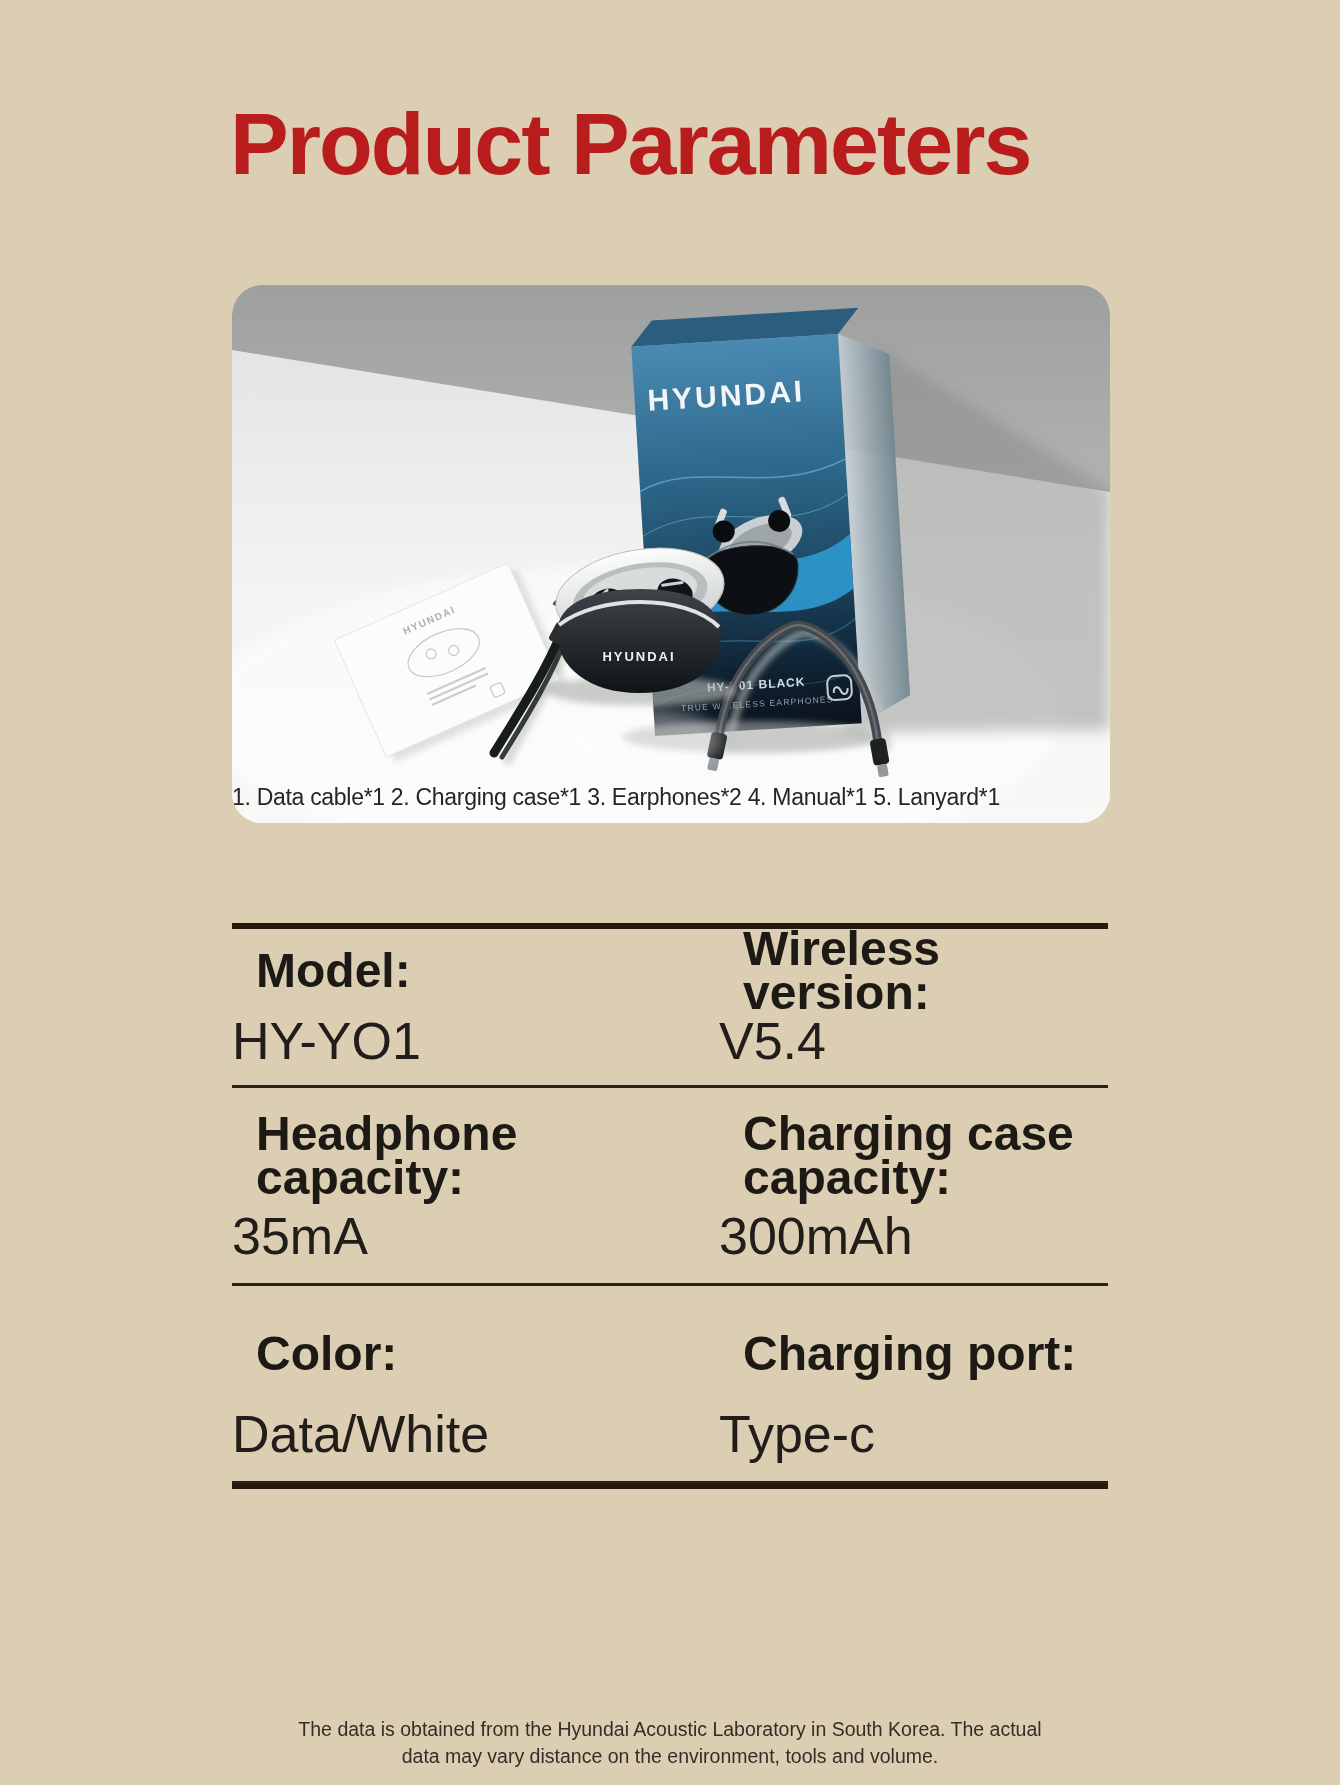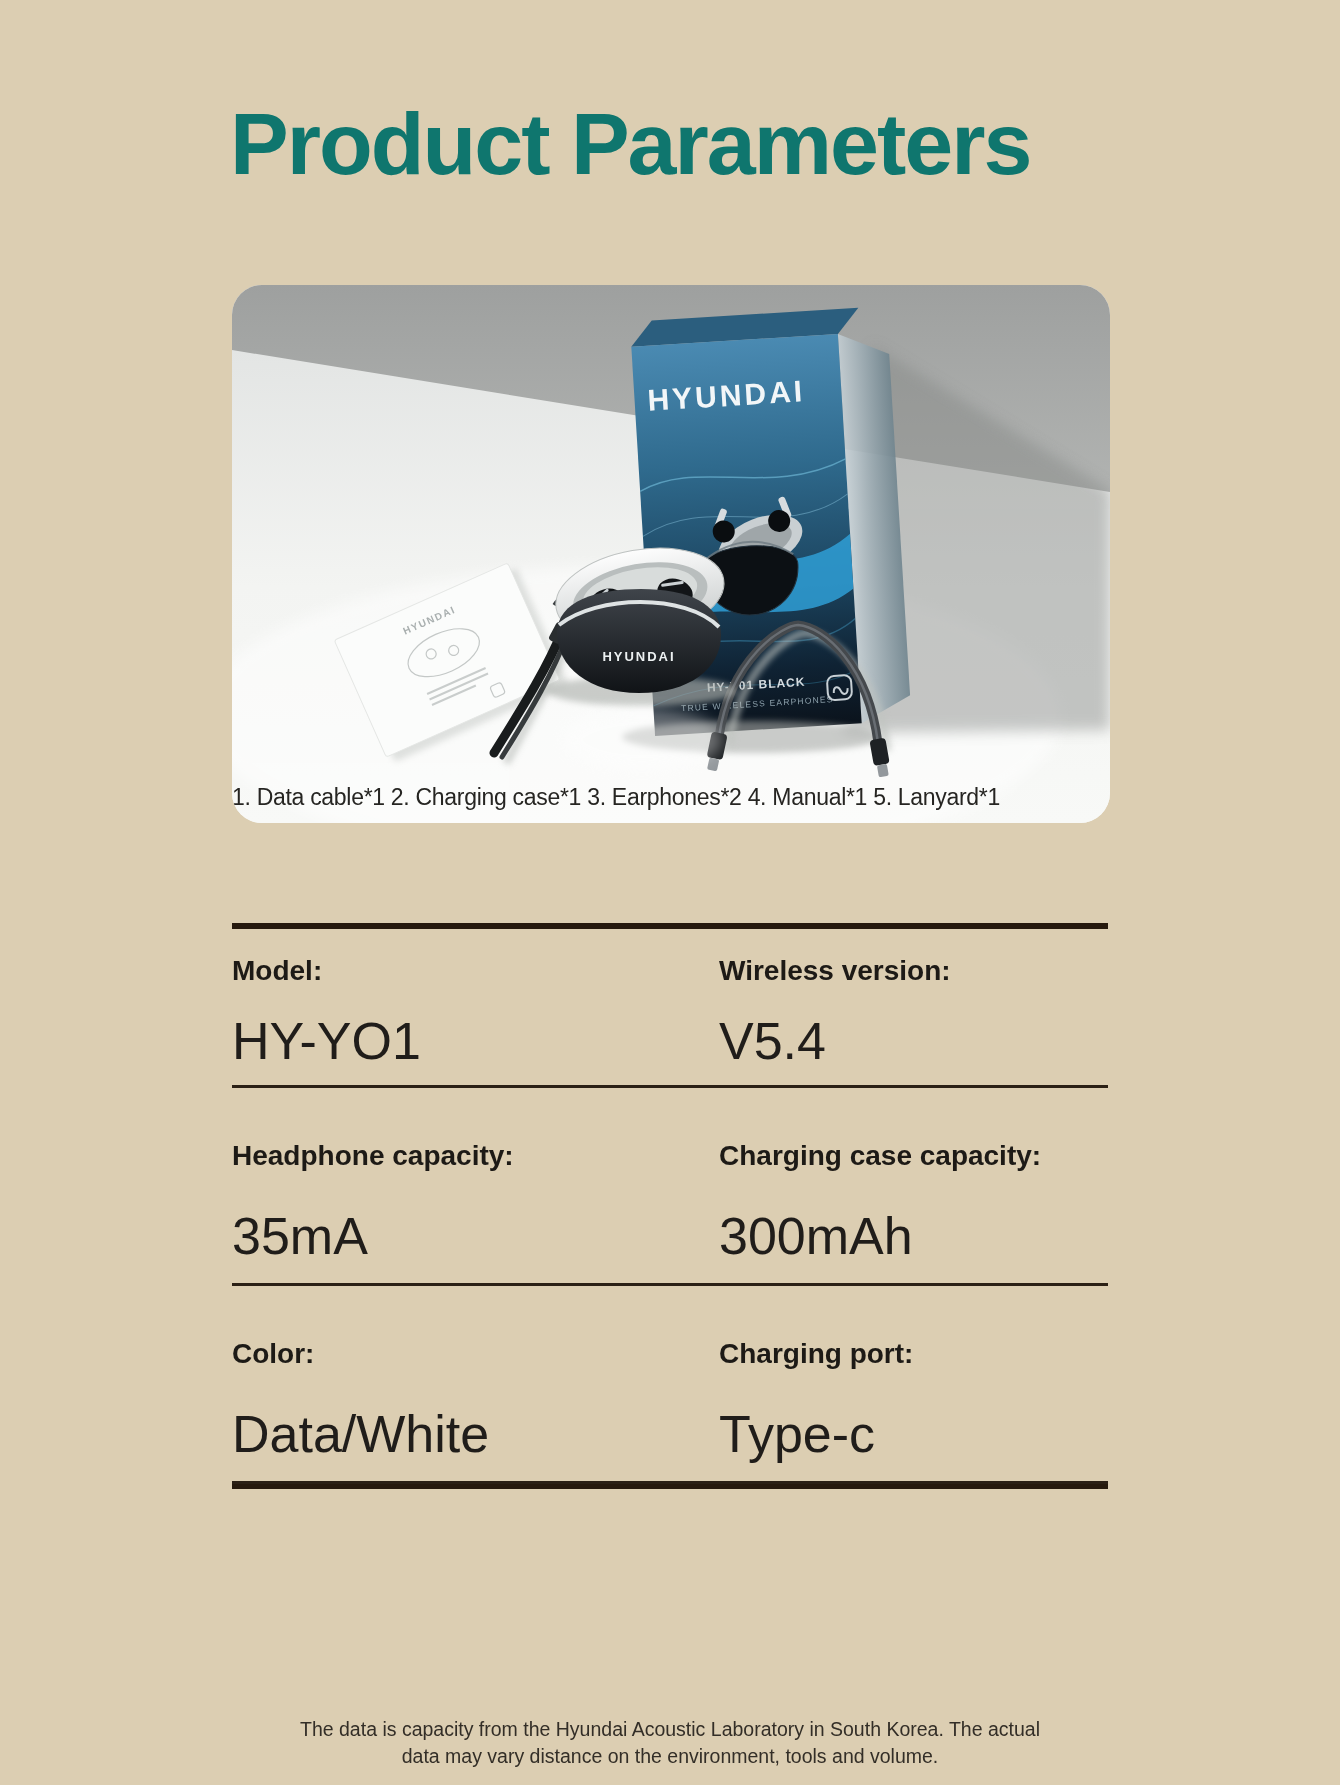--- a/index.html
+++ b/index.html
@@ -6,21 +6,21 @@
   .page{
     position:relative;
     width:1340px;height:1785px;
     background:#DCCEB2;
     font-family:"Liberation Sans", sans-serif;
     overflow:hidden;
   }
   .title{
     position:absolute;left:230px;top:96px;width:880px;
     font-size:88px;font-weight:800;letter-spacing:-2px;
-    color:#0f766e;line-height:1.1;white-space:nowrap;
+    color:#b91c1c;line-height:1.1;white-space:nowrap;
   }
   .product-card{
     position:absolute;left:232px;top:285px;width:878px;height:538px;
     border-radius:30px;overflow:hidden;background:#F5F6F4;
   }
   .product-card svg{display:block;width:878px;height:538px;}
   .photo-caption{
     position:absolute;left:0;right:0;bottom:12px;
     text-align:left;font-size:23px;letter-spacing:-0.3px;
     color:#262522;
@@ -32,21 +32,21 @@
   .divider.thick{height:6px;background:#26190D;}
   .divider.thin{height:3px;}
   .divider.bottom{height:5px;background:#26190D;}
   .spec-row{
     display:grid;grid-template-columns:487px 1fr;
   }
   .spec-row.first .cell{padding-top:20px;padding-bottom:22px;}
   .spec-row.tall .cell{padding-top:24px;padding-bottom:25px;}
   .cell{display:flex;flex-direction:column;align-items:flex-start;}
   .spec-label{
-    font-size:28px;font-weight:bold;color:#1D1A16;line-height:44px;
+    font-size:48px;font-weight:bold;color:#1D1A16;line-height:44px;margin-left:24px;
   }
   .spec-row.first .label-area{height:44px;display:flex;align-items:center;}
   .spec-row.tall .label-area{height:88px;display:flex;align-items:center;}
   .spec-row.first .spec-value{margin-top:26px;}
   .spec-row.tall .spec-value{margin-top:14px;text-align:right;}
   .spec-value{
     font-size:52px;font-weight:400;color:#201D1A;line-height:44px;
   }
   .footnote{
     position:absolute;left:232px;top:1716px;width:876px;
@@ -249,17 +249,17 @@
           </div>
         <div class="spec-value">Type-c</div>
       </div>
     </div>
     <div class="divider thin"></div>
 
     <div class="divider bottom"></div>
   </div>
 
   <div class="footnote">
-    <div>The data is capacity from the Hyundai Acoustic Laboratory in South Korea. The actual</div>
+    <div>The data is obtained from the Hyundai Acoustic Laboratory in South Korea. The actual</div>
     <div>data may vary distance on the environment, tools and volume.</div>
   </div>
 
 </div>
 
 </body></html>

